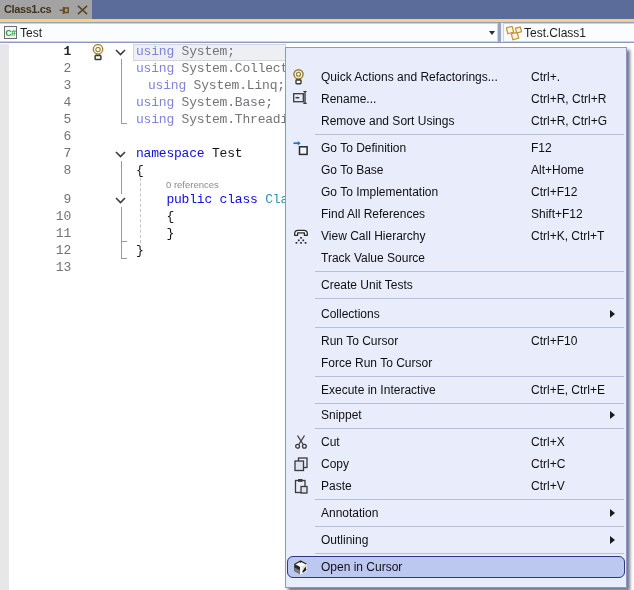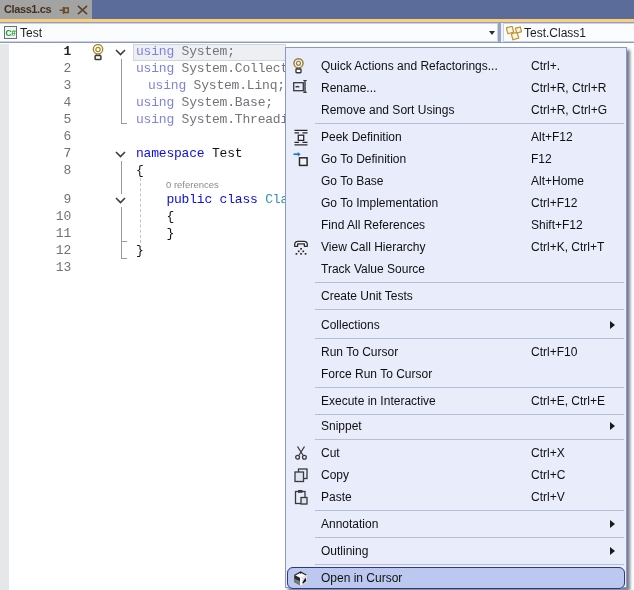--- a/index.html
+++ b/index.html
@@ -29,21 +29,21 @@
 .id { color:#16161a; }
 .cls { color:#2b91af; }
 .codelens { position:absolute; font-size:9.5px; color:#8b8b8b; }
 .hlbox { position:absolute; left:132.5px; top:-0.5px; width:153px; height:17px; background:#edeff3; border:1px solid #d2d5dd; }
 .chev { position:absolute; width:11px; height:11px; }
 .chev svg { display:block; }
 .oline { position:absolute; width:1px; background:#9a9a9a; left:120.7px; }
 .otick { position:absolute; height:1px; width:6px; background:#9a9a9a; left:120.7px; }
 .iguide { position:absolute; width:1px; border-left:1px dashed #c4c4c4; }
 
-.menu { position:absolute; left:285px; top:47px; width:342px; height:541px; background:#e8ecfb; border:1px solid #8c99c4; box-shadow:3px 3px 3px rgba(70,76,100,0.75); padding-top:7px; }
+.menu { position:absolute; left:285px; top:47px; width:342px; height:541px; background:#e8ecfb; border:1px solid #8c99c4; box-shadow:3px 3px 3px rgba(70,76,100,0.75); padding-top:18px; }
 .mi { position:relative; height:22px; }
 .mi .lbl { position:absolute; left:35px; top:4px; font-size:12px; color:#101010; }
 .mi .sc { position:absolute; left:245px; top:4px; font-size:12px; color:#101010; }
 .mi .ico { position:absolute; left:7px; top:3px; width:16px; height:16px; }
 .mi .sub { position:absolute; left:324px; top:7px; width:0; height:0; border-top:4px solid transparent; border-bottom:4px solid transparent; border-left:5px solid #1a1a1a; }
 .msep { height:5px; position:relative; }
 .msep:after { content:""; position:absolute; left:29px; right:2px; top:2px; height:1px; background:#b4bfdb; }
 .mi.hl { background:#bcc8f0; outline:1px solid #2c3a7d; outline-offset:-1px; margin:0 1px;border-radius:6px; }
 .mi.hl .lbl { left:34px; }
 .mi.hl .ico { left:6px; }
@@ -172,29 +172,20 @@
     </svg></div>
     <div class="lbl">Rename...</div>
       <div class="sc">Ctrl+R, Ctrl+R</div>
   </div>
   <div class="mi">
       <div class="lbl">Remove and Sort Usings</div>
       <div class="sc">Ctrl+R, Ctrl+G</div>
     </div>
   <div class="msep"></div>
   <div class="mi">
-    <div class="ico"><svg width="16" height="18" viewBox="0 0 16 18" style="margin-top:-0.5px">
-      <path d="M1.5 1.4 H14.5 M1.5 3.9 H6 M9.5 3.9 H14.5" stroke="#2a2a2a" stroke-width="1.3" fill="none"></path>
-      <rect x="5.3" y="6.2" width="5.4" height="5.2" fill="#f2f4fb" stroke="#2a2a2a" stroke-width="1.3"></rect>
-      <path d="M1.5 13.3 H6 M9.5 13.3 H14.5 M1.5 15.8 H14.5" stroke="#2a2a2a" stroke-width="1.3" fill="none"></path>
-    </svg></div>
-    <div class="lbl">Peek Definition</div>
-      <div class="sc">Alt+F12</div>
-  </div>
-  <div class="mi">
     <div class="ico"><svg width="16" height="16" viewBox="0 0 16 16">
       <path d="M0.5 3.2 H5.5" stroke="#1c76c5" stroke-width="1.7"></path>
       <path d="M4.8 0.9 L7.6 3.2 L4.8 5.5 Z" fill="#1c76c5"></path>
       <rect x="6.5" y="6.8" width="7.6" height="7.6" fill="#f2f4fb" stroke="#2a2a2a" stroke-width="1.5"></rect>
     </svg></div>
     <div class="lbl">Go To Definition</div>
       <div class="sc">F12</div>
   </div>
   <div class="mi">
       <div class="lbl">Go To Base</div>

